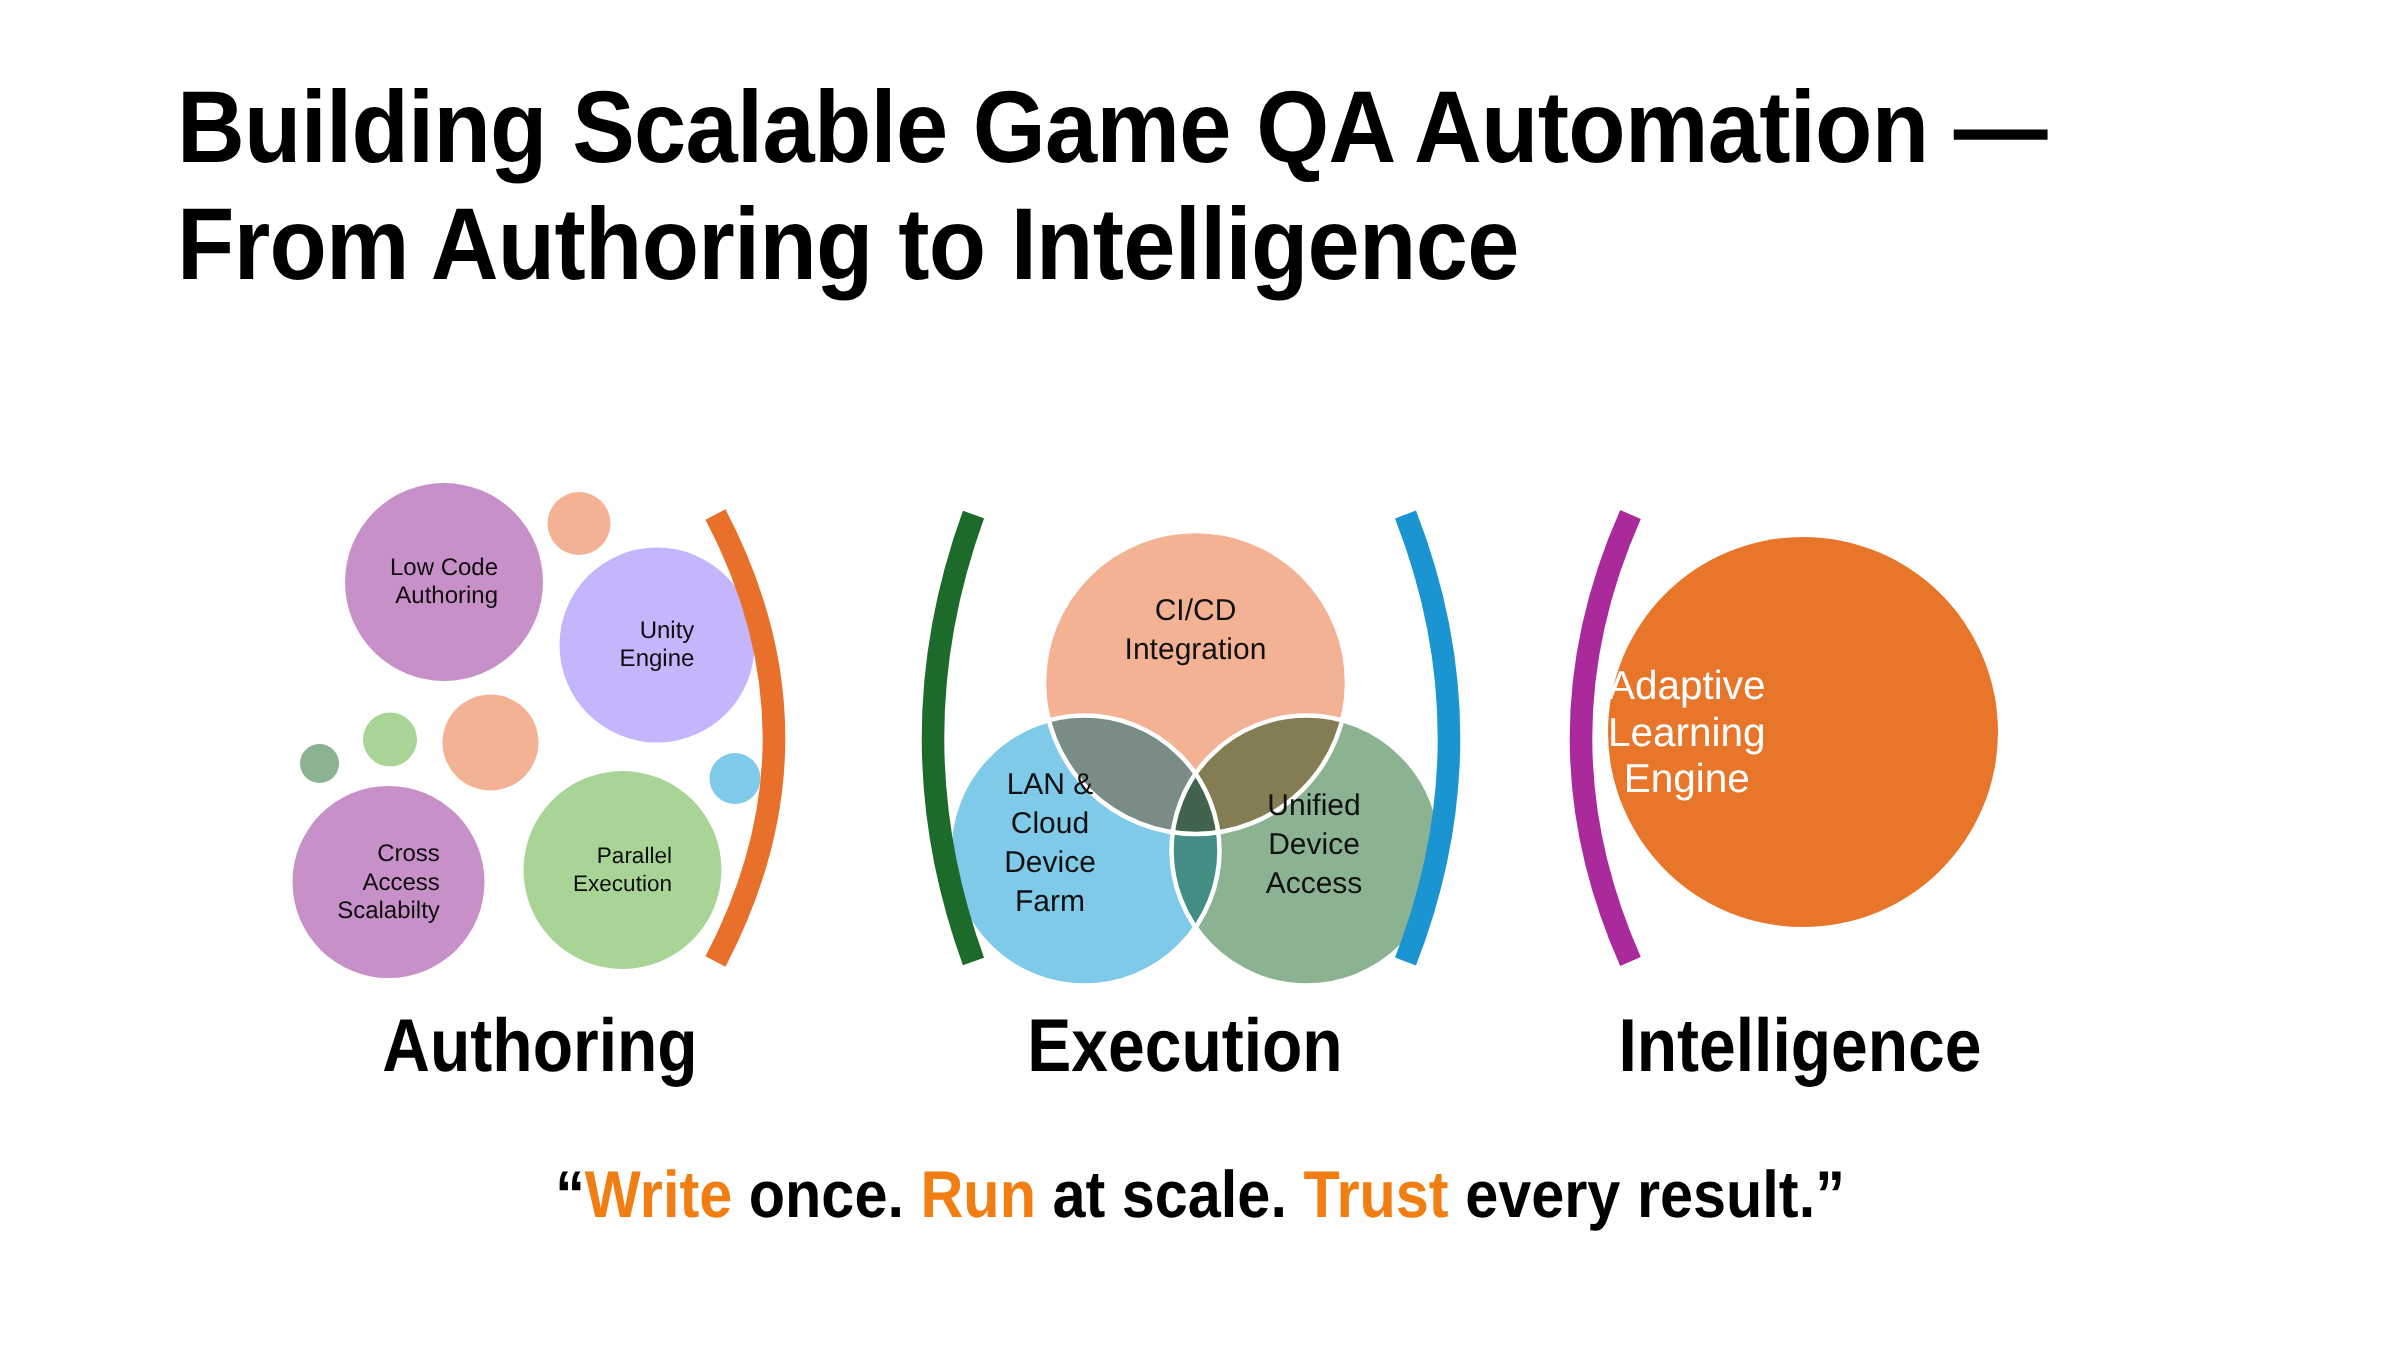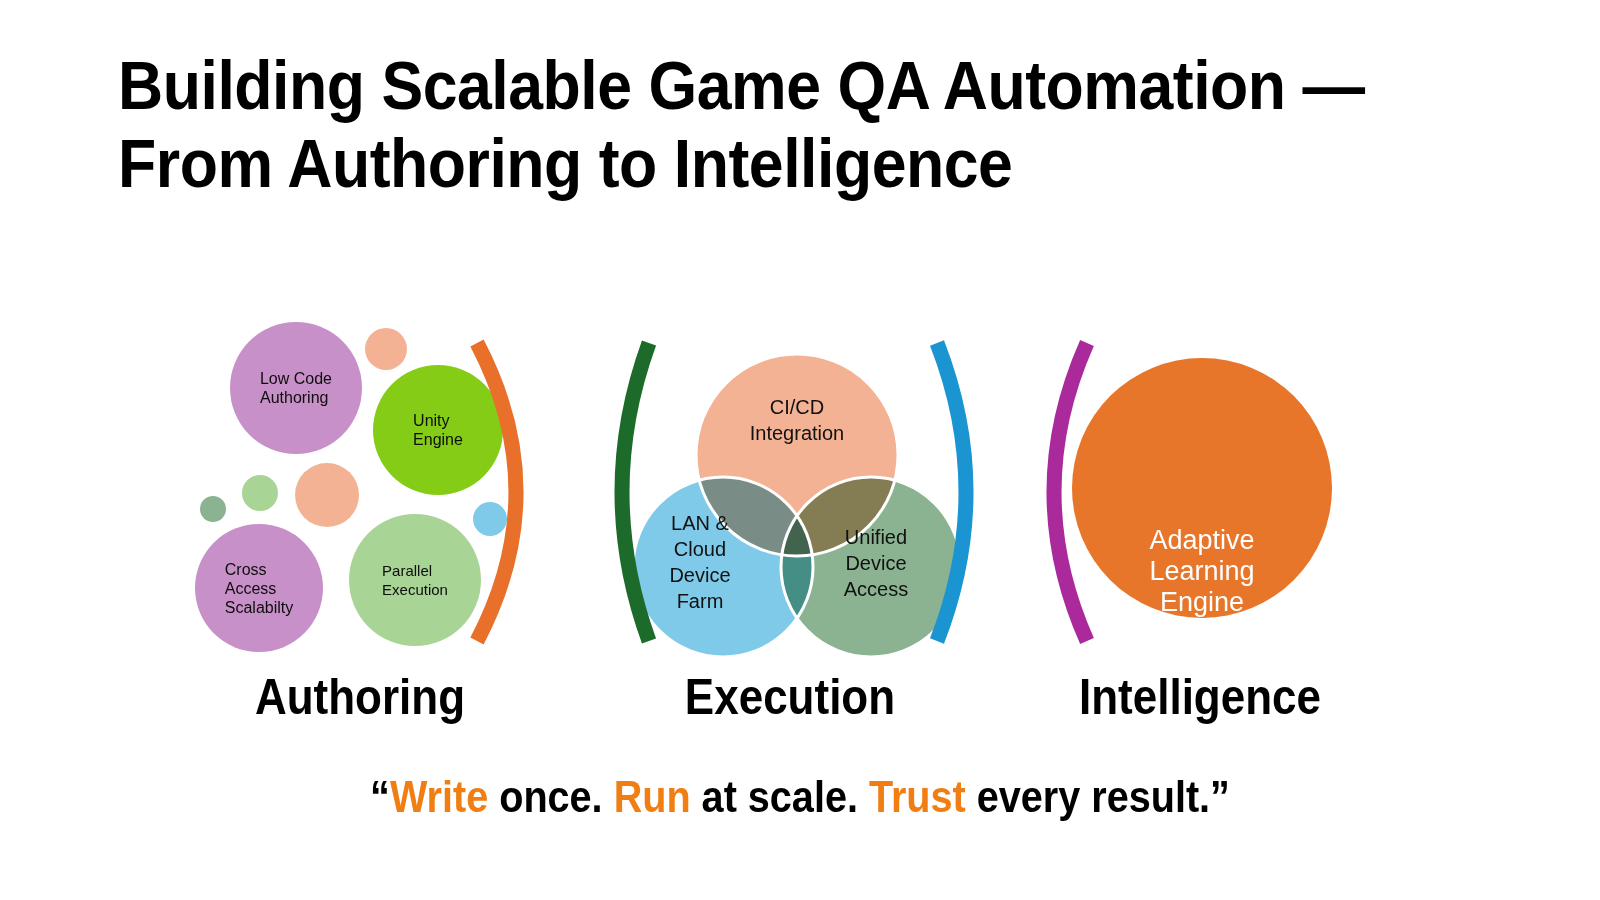--- a/index.html
+++ b/index.html
@@ -45,38 +45,38 @@
     font-size:44px;
     color:#000000;
     transform:scaleX(0.90);
     white-space:nowrap;
   }
   .quote .hl{color:#F07E13;}
 
   .bubble{
     position:absolute;border-radius:50%;
     display:flex;align-items:center;justify-content:center;
-    text-align:left;
+    text-align:right;
     font-family:"Liberation Sans",sans-serif;
     font-size:16px;line-height:19px;color:#0d0d0d;
     box-sizing:border-box;
   }
 
   #venn-svg{position:absolute;left:600px;top:330px;}
   .venn-label{
     position:absolute;text-align:center;
     font-family:"Liberation Sans",sans-serif;
     font-size:20px;line-height:26px;color:#111111;
     white-space:pre-line;
   }
 
   #intel-circle{
     position:absolute;
     border-radius:50%;
-    display:flex;flex-direction:row;align-items:flex-end;justify-content:center;
+    display:flex;flex-direction:column;align-items:flex-start;justify-content:center;
     color:#ffffff;text-align:center;
   }
   #intel-line-a{
     font-family:"Liberation Sans",sans-serif;
     font-size:27px;line-height:31px;white-space:pre-line;
   }
   #intel-line-b{
     font-family:"Liberation Sans",sans-serif;
     font-size:26px;line-height:31px;white-space:pre-line;margin-top:11px;
   }
@@ -89,21 +89,21 @@
 <div id="stage">
 
   <div class="title" id="title">Building Scalable Game QA Automation —
 From Authoring to Intelligence</div>
 
   <div id="authoring-cluster">
       <div class="bubble" style="left: 230px; top: 322px; width: 132px; height: 132px; background: rgb(200, 144, 200);">
         <span style="white-space: pre-line; font-size: 16px;">Low Code
 Authoring</span>
       </div>
-      <div class="bubble" style="left: 373px; top: 365px; width: 130px; height: 130px; background: #84cc16;">
+      <div class="bubble" style="left: 373px; top: 365px; width: 130px; height: 130px; background: #c4b5fd;">
         <span style="white-space: pre-line; font-size: 16px;">Unity
 Engine</span>
       </div>
       <div class="bubble" style="left: 349px; top: 514px; width: 132px; height: 132px; background: rgb(168, 212, 150);">
         <span style="white-space: pre-line; font-size: 15px;">Parallel
 Execution</span>
       </div>
       <div class="bubble" style="left: 195px; top: 524px; width: 128px; height: 128px; background: rgb(200, 144, 200);">
         <span style="white-space: pre-line; font-size: 16px;">Cross
 Access

